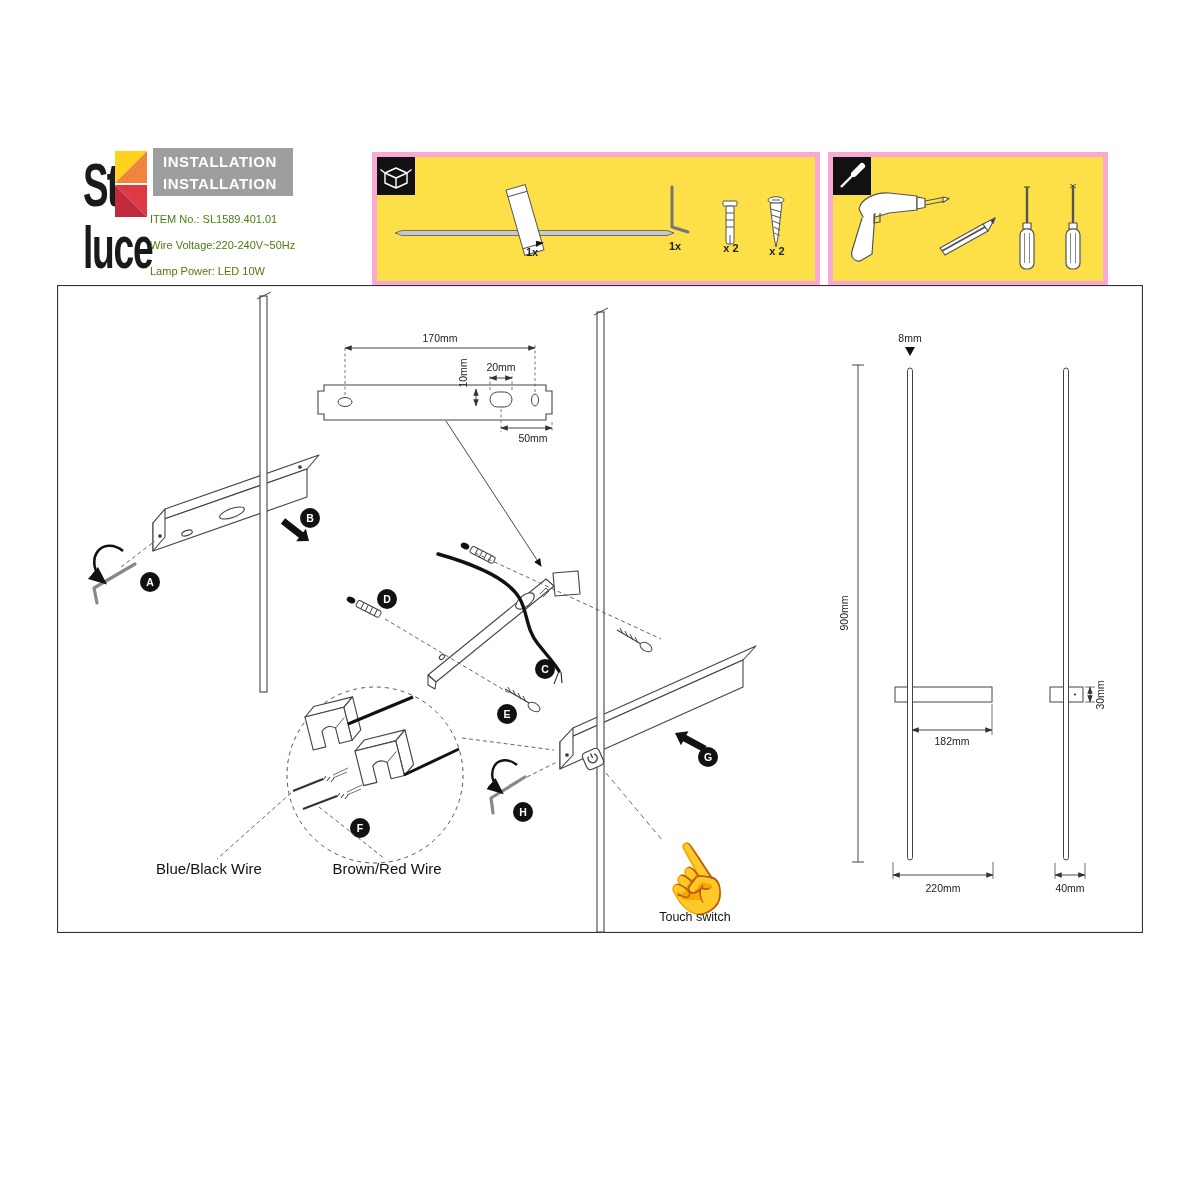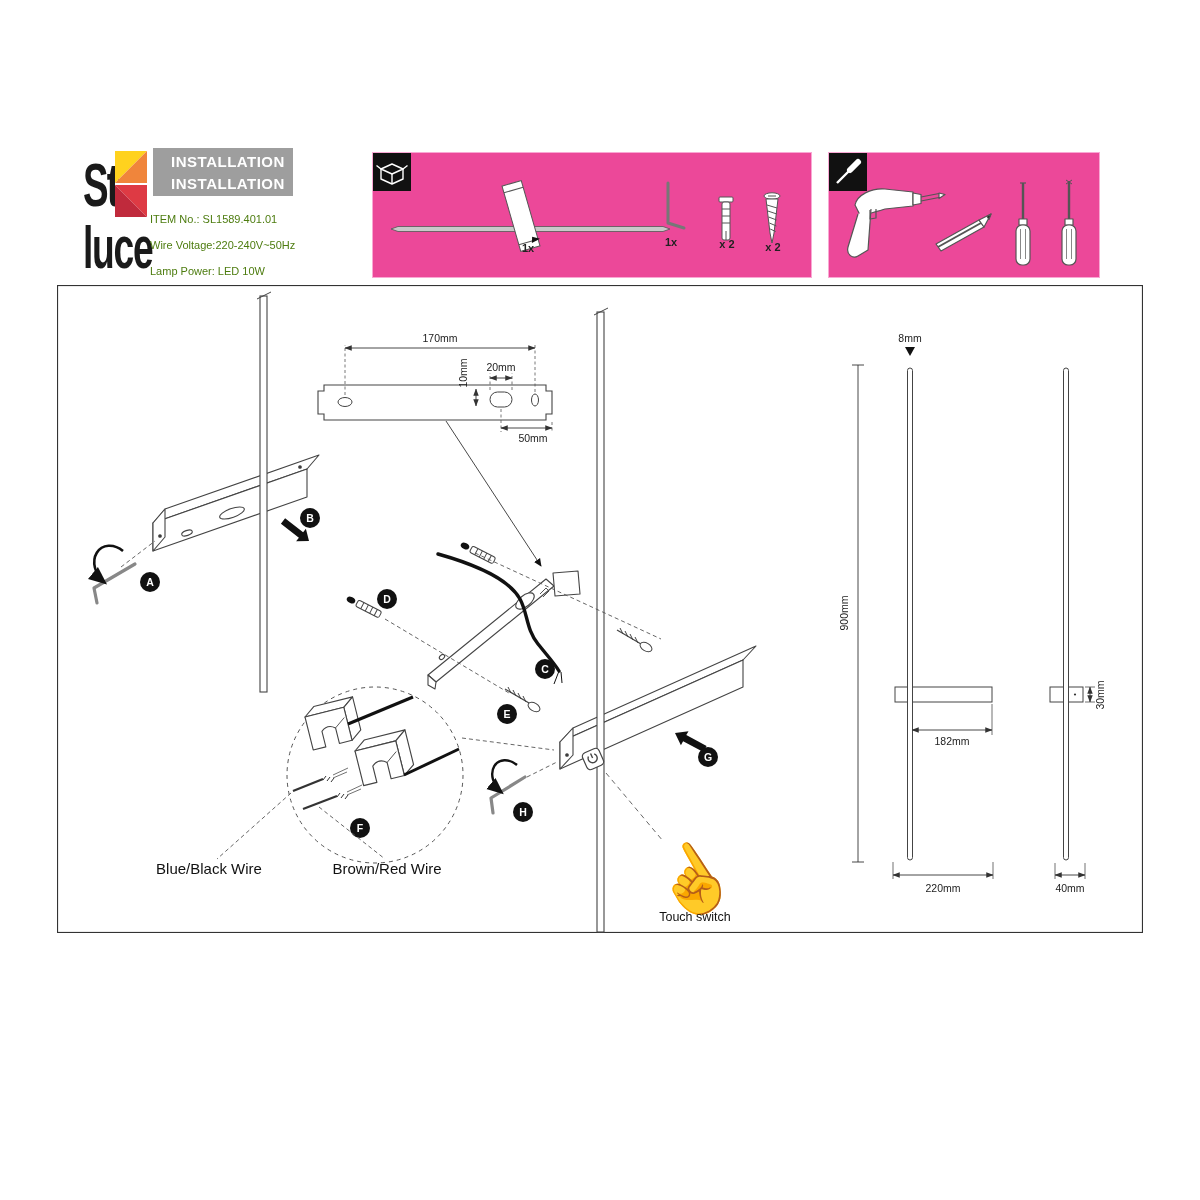--- a/index.html
+++ b/index.html
@@ -1,22 +1,22 @@
 <!DOCTYPE html>
 <html><head>
 <meta charset="utf-8">
 <style>
   html,body{margin:0;padding:0;background:#fff;}
   body{width:1200px;height:1200px;position:relative;font-family:"Liberation Sans",sans-serif;color:#151515;overflow:hidden;}
   .abs{position:absolute;}
   .title-box{left:153px;top:148px;width:140px;height:48px;background:#9E9E9E;}
-  .title-box div{font-size:15px;font-weight:bold;color:#fff;letter-spacing:.5px;line-height:22px;padding-left:10px;text-align:center;}
+  .title-box div{font-size:15px;font-weight:bold;color:#fff;letter-spacing:.5px;line-height:22px;padding-left:10px;}
   .title-box div:first-child{padding-top:3px;}
   .info{left:150px;top:206px;font-size:11px;line-height:26px;color:#4d7c0f;}
-  .pbox{border:1px solid #f9a8d4;background:#ec4899;}
+  .pbox{border:5px solid #f9a8d4;background:#fde047;}
   svg text{font-family:"Liberation Sans",sans-serif;}
   .dim{font-size:10.5px;fill:#222;}
   .qty{font-size:11px;font-weight:bold;fill:#222;}
   .stepletter{font-size:10.5px;font-weight:bold;fill:#fff;text-anchor:middle;}
   .wirelabel{font-size:15px;fill:#111;text-anchor:middle;}
   .touchlabel{font-size:12.5px;fill:#111;text-anchor:middle;}
 </style>
 </head>
 <body>
 

